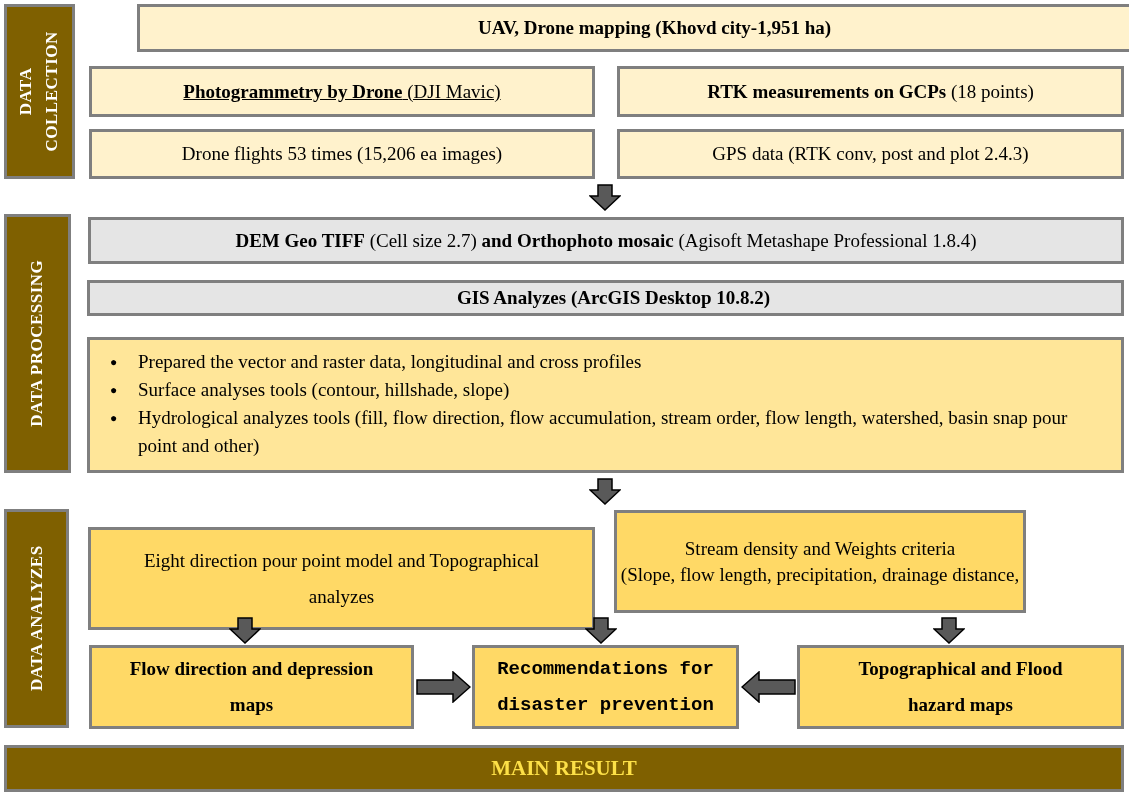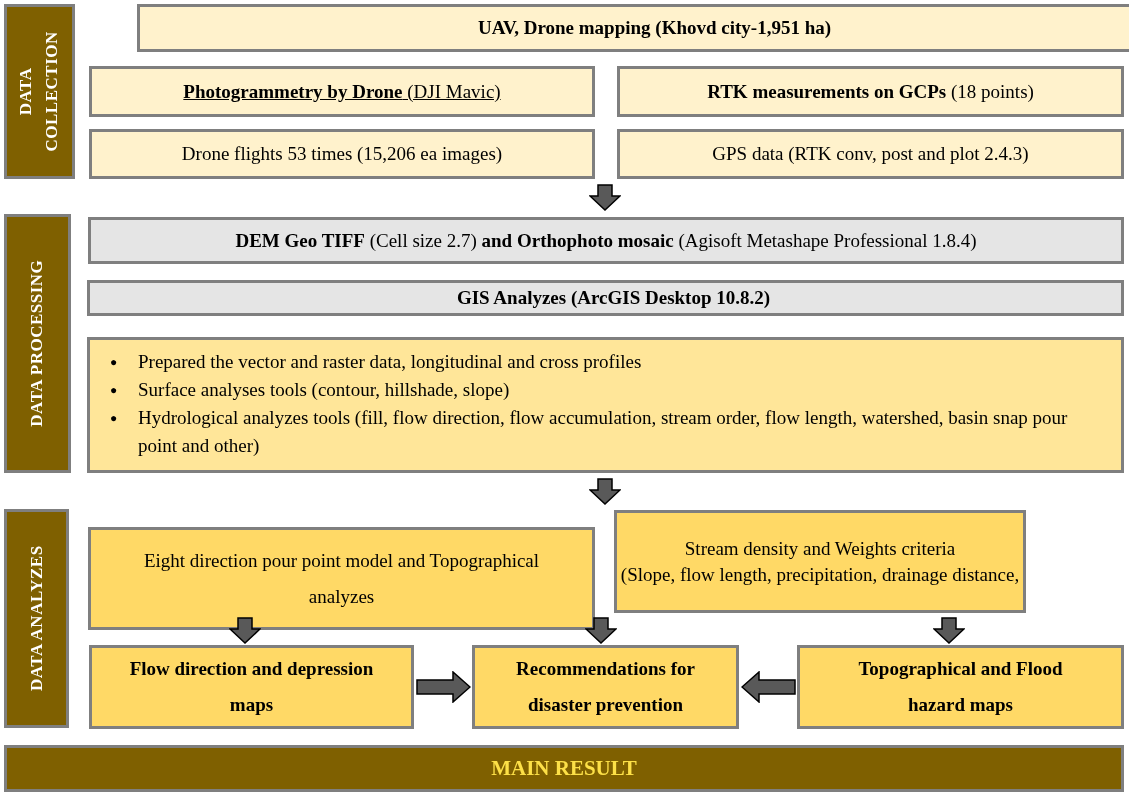--- a/index.html
+++ b/index.html
@@ -88,21 +88,21 @@
 <svg class="arrow" style="left:585px;top:617px;" width="32" height="27" viewBox="0 0 32 27">
   <polygon points="9,1 23,1 23,12 31,12 16,26 1,12 9,12" fill="#595959" stroke="#000" stroke-width="1.5"></polygon>
 </svg>
 <svg class="arrow" style="left:933px;top:617px;" width="32" height="27" viewBox="0 0 32 27">
   <polygon points="9,1 23,1 23,12 31,12 16,26 1,12 9,12" fill="#595959" stroke="#000" stroke-width="1.5"></polygon>
 </svg>
 
 <div class="box gold b" style="left:89px;top:645px;width:325px;height:84px;line-height:36px;padding:0 20px;">
   <span>Flow direction and depression maps</span>
 </div>
-<div class="box gold b" style="left:472px;top:645px;width:267px;height:84px;line-height:36px;padding:0 20px;">
+<div class="box gold b" style="left:472px;top:645px;width:267px;height:84px;line-height:36px;padding:0 20px;font-family:Liberation Mono, monospace;">
   <span>Recommendations for disaster prevention</span>
 </div>
 <div class="box gold b" style="left:797px;top:645px;width:327px;height:84px;line-height:36px;padding:16px 30px;">
   <span>Topographical and Flood hazard maps</span>
 </div>
 
 <svg class="arrow" style="left:416px;top:671px;" width="55" height="32" viewBox="0 0 55 32">
   <polygon points="1,9 37,9 37,1 54,16 37,31 37,23 1,23" fill="#595959" stroke="#000" stroke-width="1.5"></polygon>
 </svg>
 <svg class="arrow" style="left:741px;top:671px;" width="55" height="32" viewBox="0 0 55 32">

